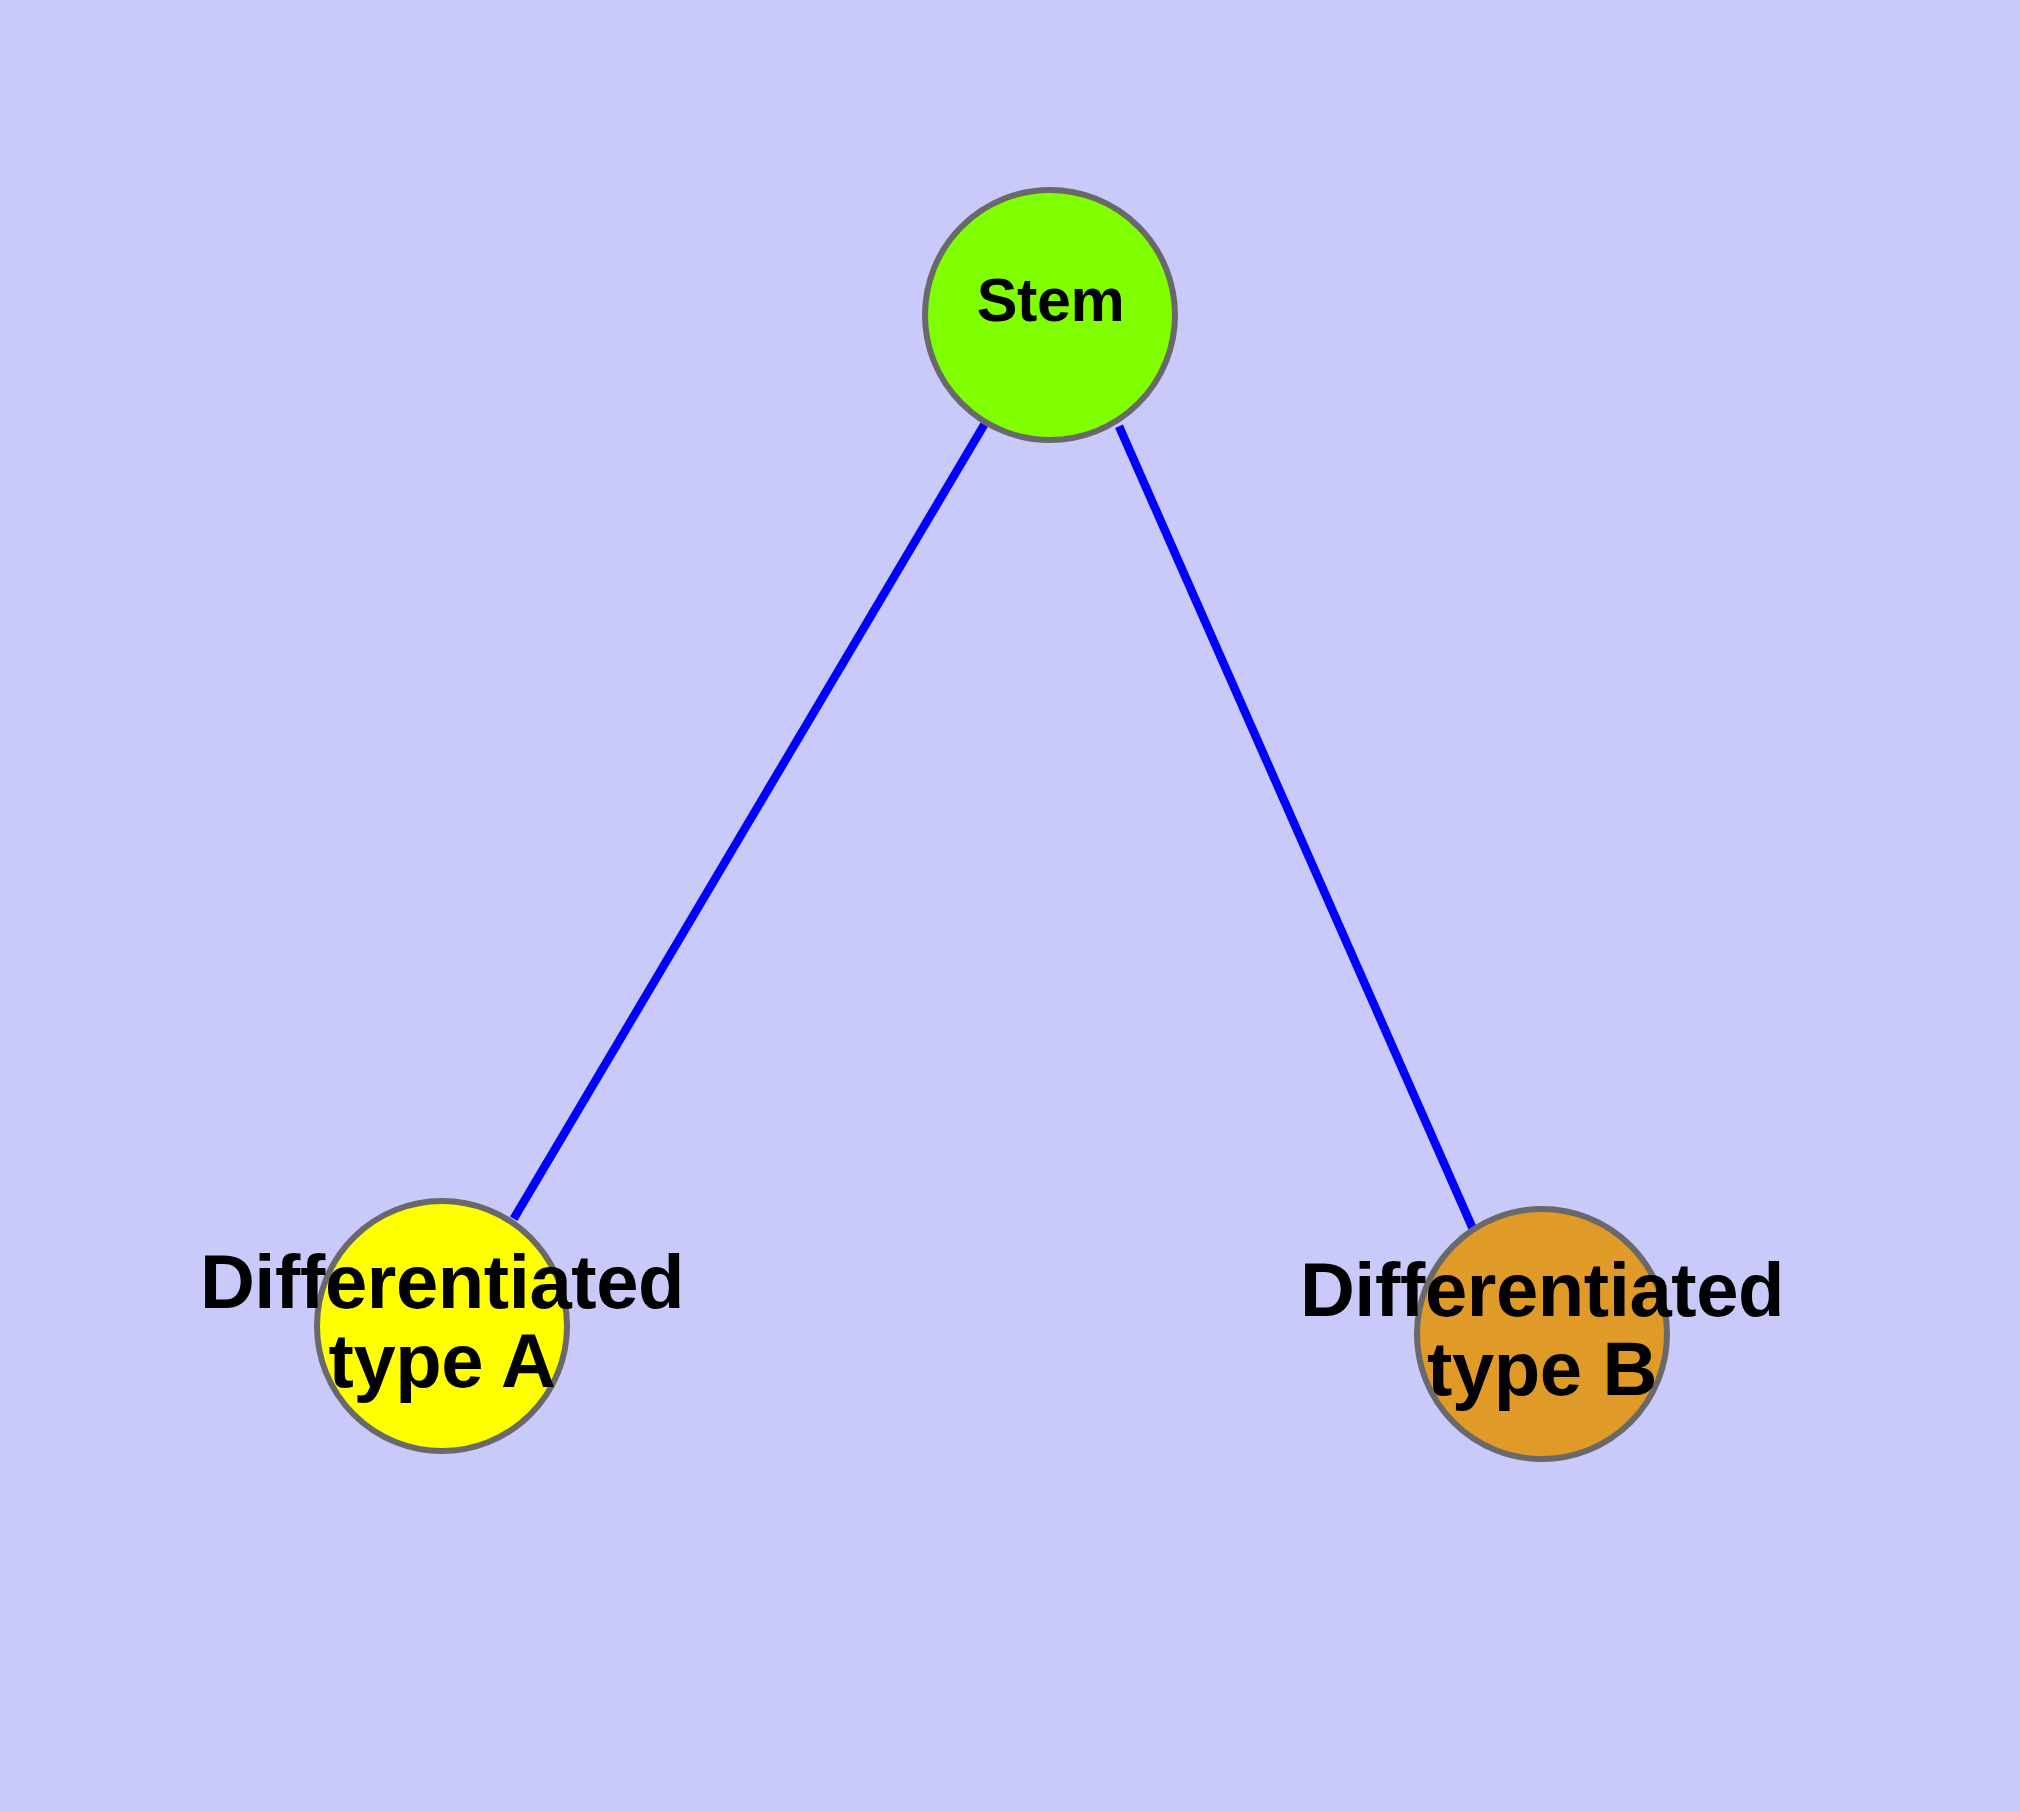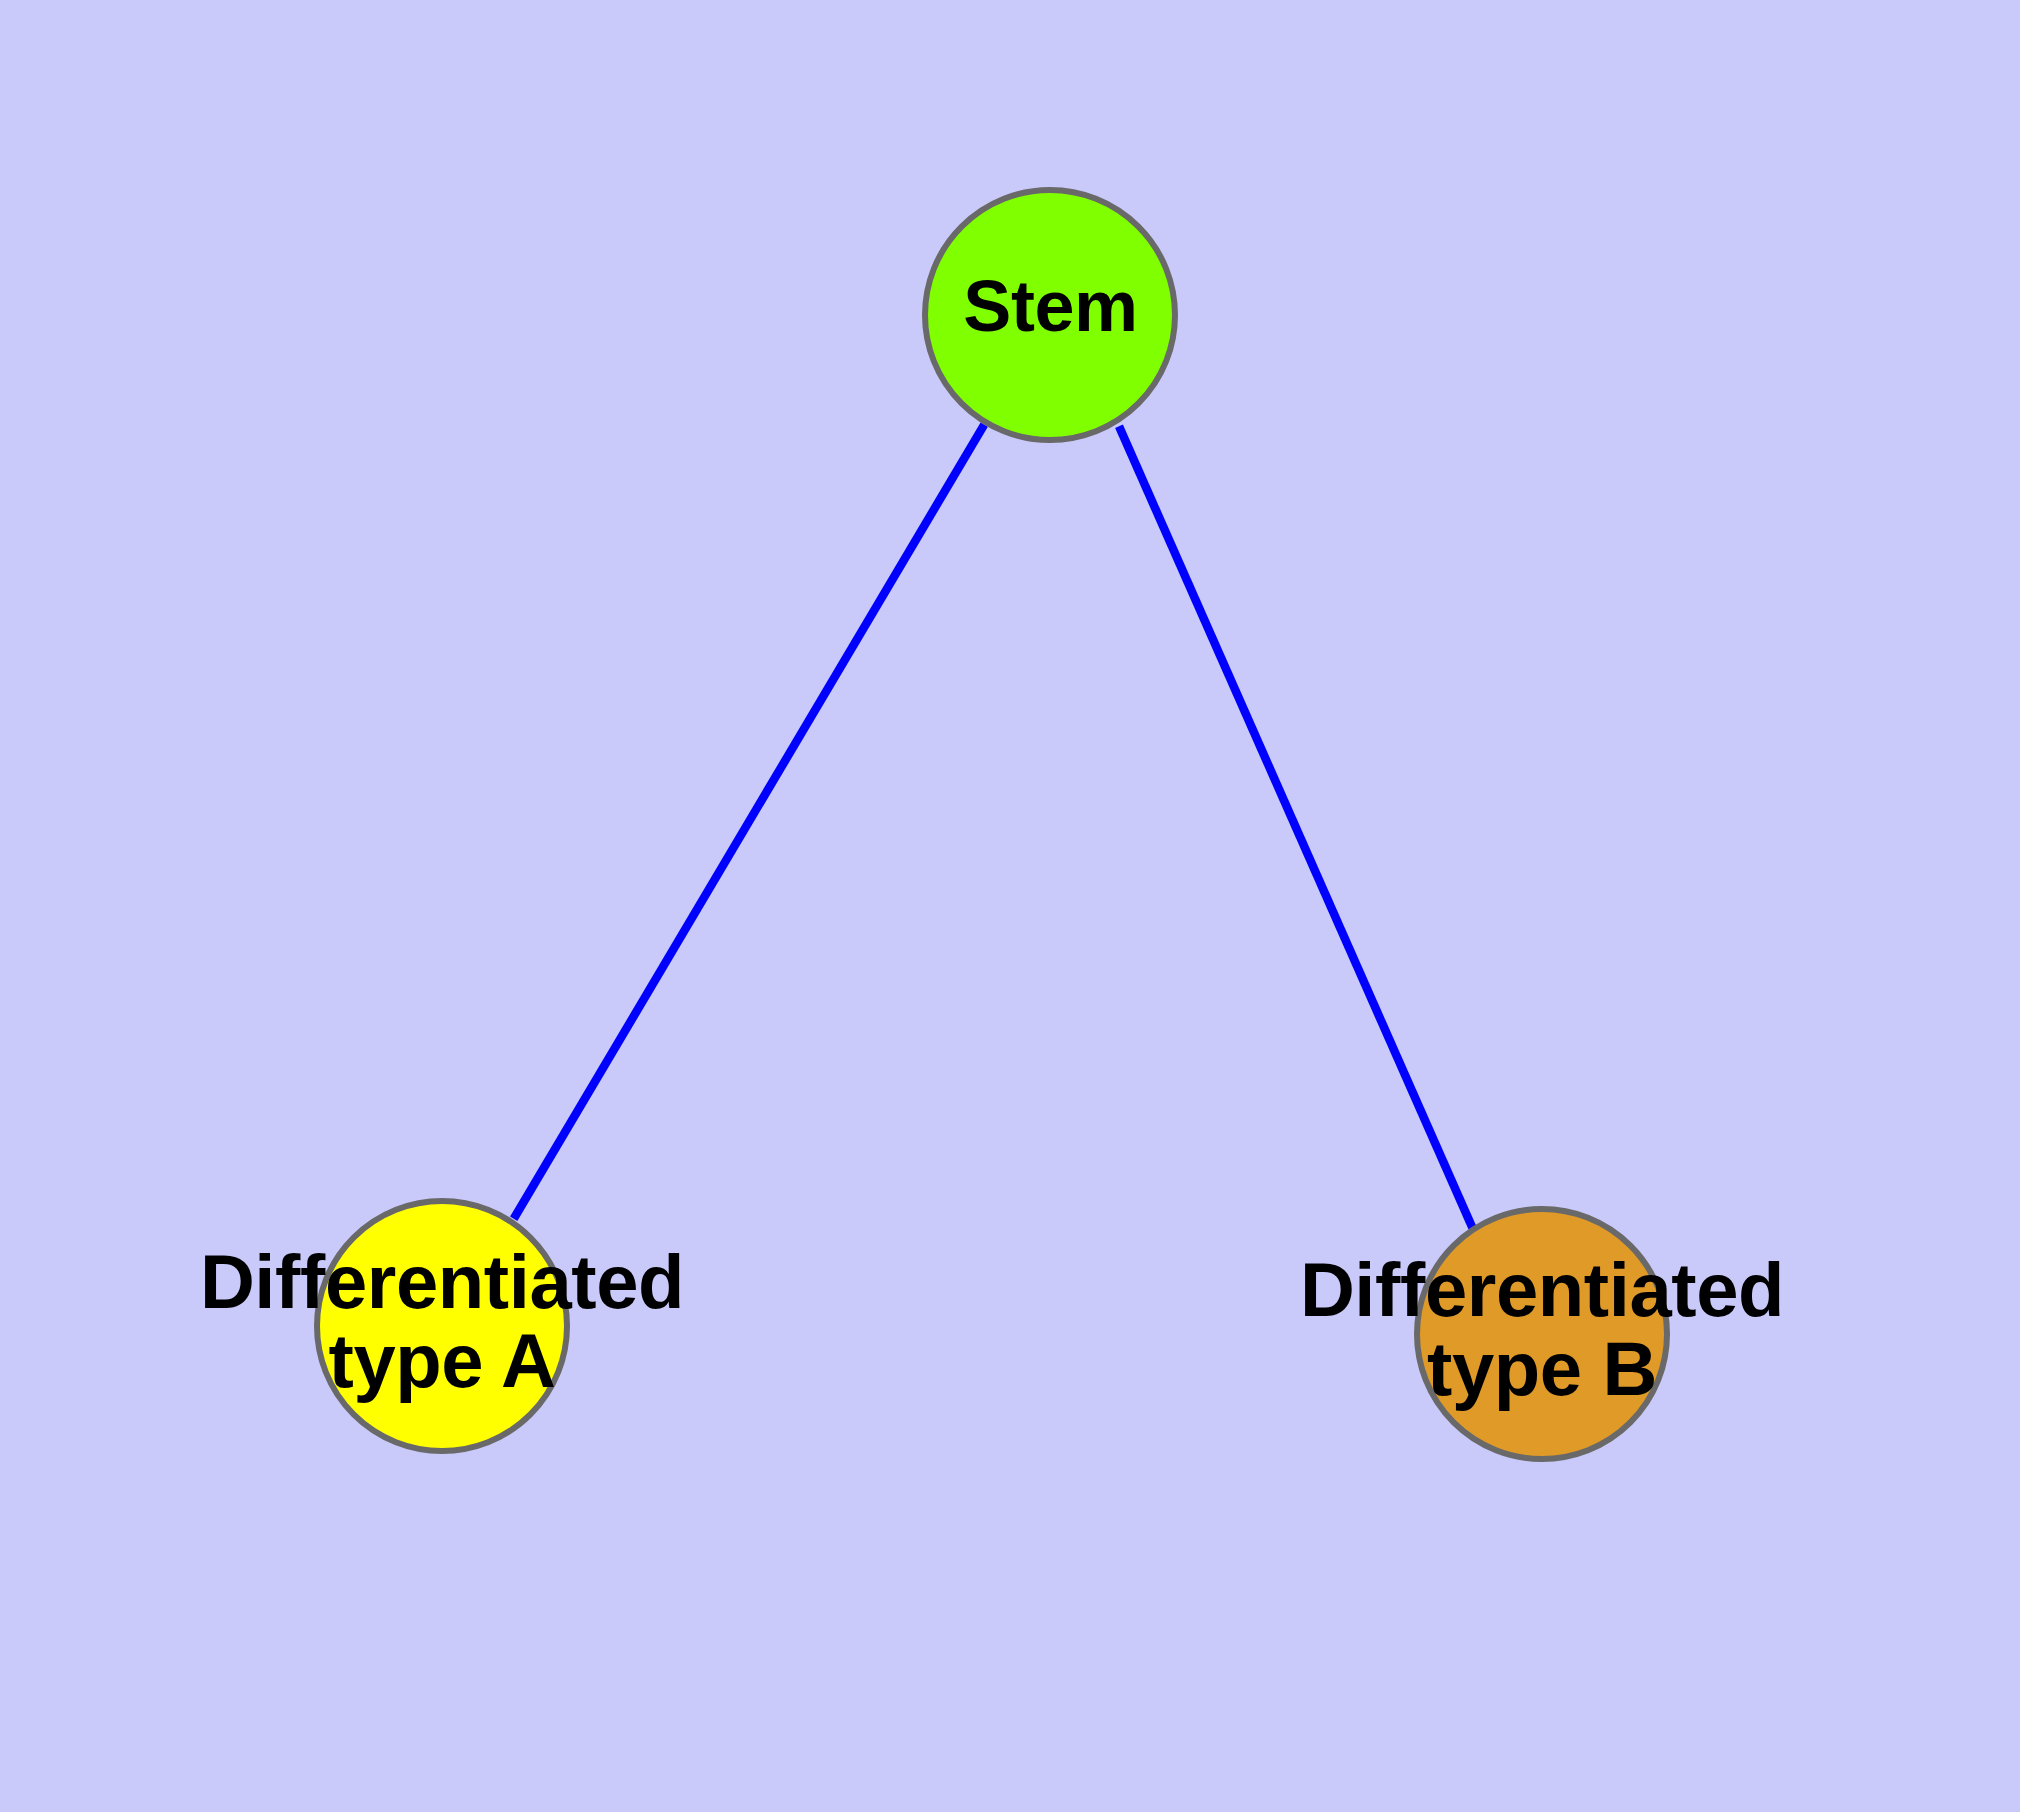--- a/index.html
+++ b/index.html
@@ -48,21 +48,21 @@
     top: 187px;
     width: 256px;
     height: 256px;
     background: #80ff00;
     border: 6.8px solid #696969;
   }
   #label-stem {
     left: 796px;
     top: 269px;
     width: 509px;
-    font-size: 72px;
+    font-size: 61px;
   }
   
   #node-diff-a {
     left: 314px;
     top: 1198px;
     width: 256px;
     height: 256px;
     background: #ffff00;
     border: 6.8px solid #696969;
   }

